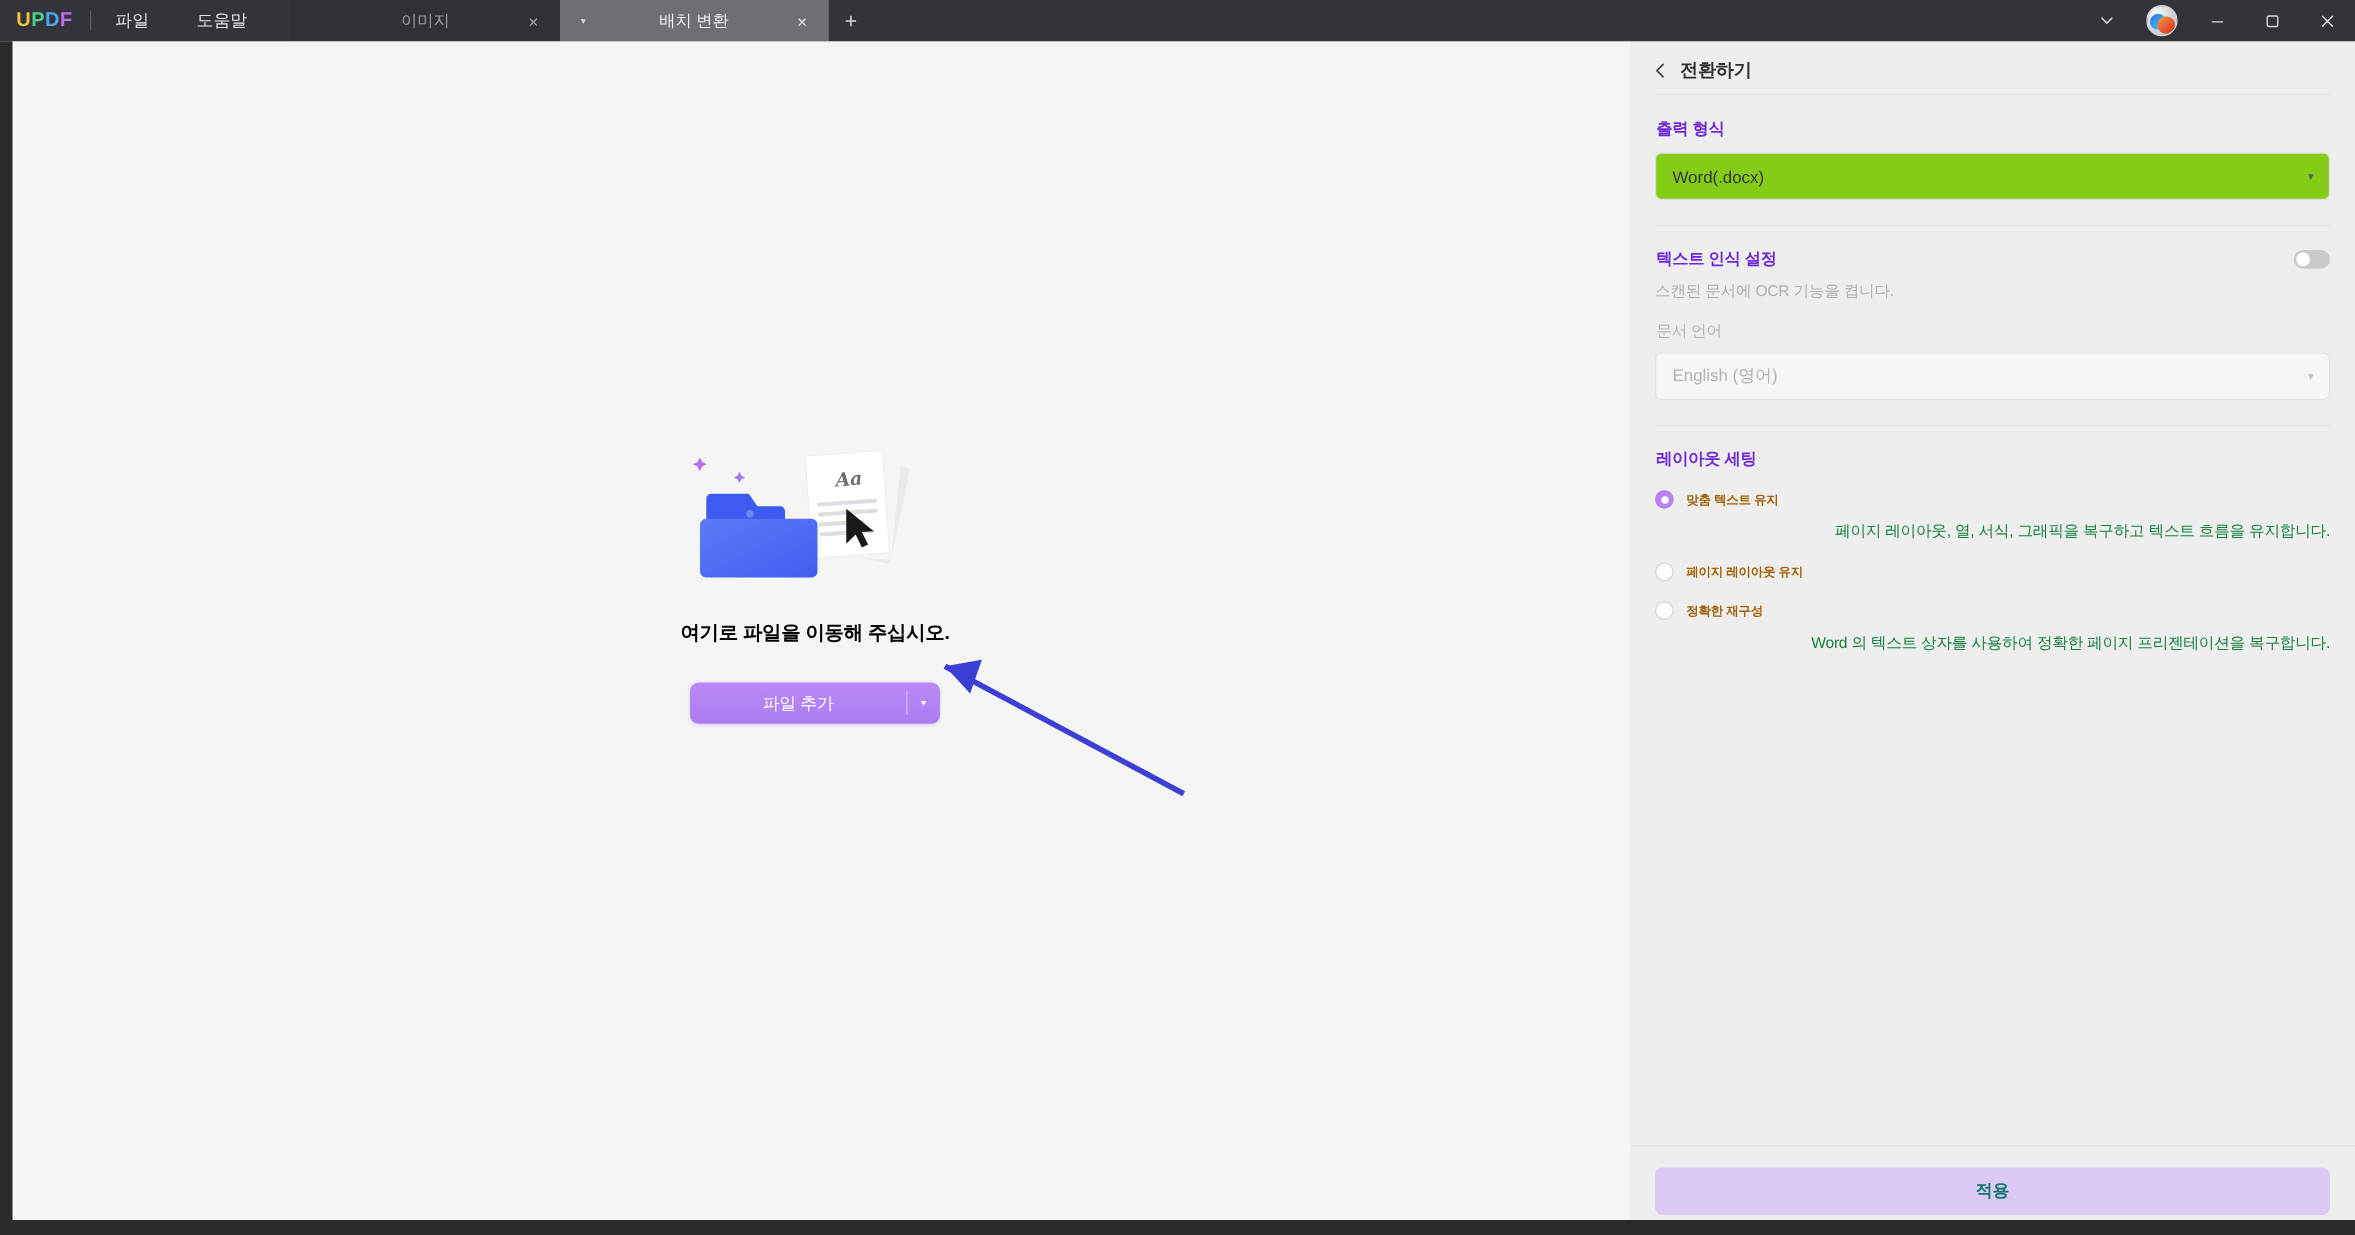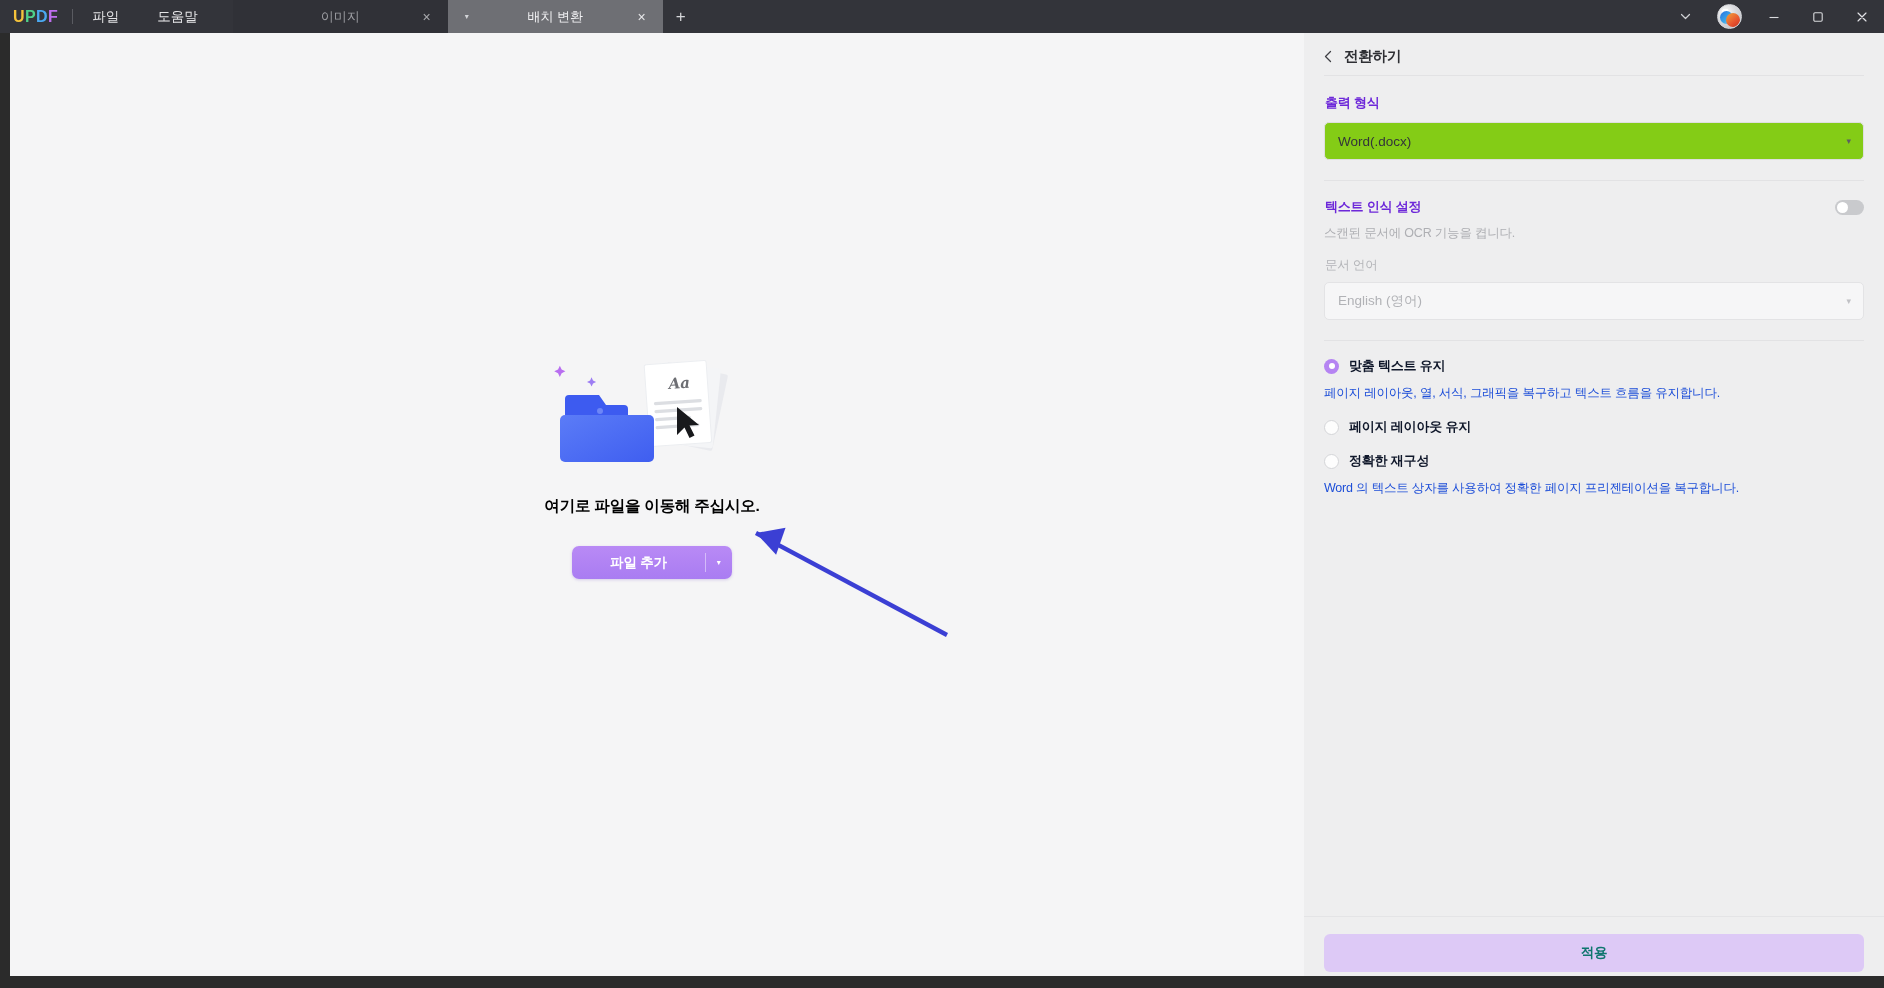--- a/index.html
+++ b/index.html
@@ -107,22 +107,22 @@
     margin-top: 18px; font-size: 15.5px; color: #000000; font-weight: 600;
     letter-spacing: -.2px;
   }
   .addfile-wrap {
     margin-top: 29px; display: flex; align-items: stretch;
     border-radius: 7px; overflow: hidden;
     background: linear-gradient(180deg, #b98af5 0%, #a97cf2 100%);
     box-shadow: 0 1px 3px rgba(120,80,200,.25);
   }
   .addfile-main {
-    padding: 0 38px; height: 33px; display: flex; align-items: center;
-    color: #ffffff; font-size: 13.5px; font-weight: 700; letter-spacing: -.2px;
+    padding: 0 58px; height: 33px; display: flex; align-items: center;
+    color: #ffffff; font-size: 13.5px; font-weight: 400; letter-spacing: -.2px;
   }
   .addfile-div { width: 1px; background: rgba(255,255,255,.45); margin: 7px 0; }
   .addfile-caret {
     width: 26px; display: flex; align-items: center; justify-content: center;
     color: #ffffff; font-size: 8px;
   }
 
   
   .annot-arrow { position: absolute; left: 700px; top: 470px; pointer-events: none; }
 
@@ -180,23 +180,23 @@
     position: relative;
   }
   .radio.checked {
     border: none;
     background: #b584f2;
   }
   .radio.checked::after {
     content: ""; position: absolute; left: 50%; top: 50%;
     width: 6px; height: 6px; margin: -3px 0 0 -3px; border-radius: 50%; background: #ffffff;
   }
-  .radio-label { font-size: 13px; color: #0f172a; font-weight: 600; letter-spacing: -.2px; }
+  .radio-label { font-size: 10px; color: #a16207; font-weight: 600; letter-spacing: -.2px; }
   .radio-desc {
-    font-size: 12.5px; color: #1d4ed8; line-height: 1.45; margin-top: 9px; letter-spacing: -.2px;
+    font-size: 12.5px; color: #15803d; line-height: 1.45; margin-top: 9px; letter-spacing: -.2px; text-align: right;
   }
 
   .panel-foot {
     height: 72px; border-top: 1px solid #e4e4e6;
     display: flex; align-items: center; justify-content: center;
     padding: 0 20px;
   }
   .apply-btn {
     width: 100%; height: 38px; border-radius: 6px;
     background: #ddc9f6; color: #0f766e; font-size: 13.5px; font-weight: 600;
@@ -364,20 +364,21 @@
         <div class="help-text">스캔된 문서에 OCR 기능을 켭니다.</div>
 
         <div class="sec-label dim">문서 언어</div>
         <div class="select disabled">
           <span>English (영어)</span>
           <span class="sel-caret">▾</span>
         </div>
 
         <div class="hr" style="margin-top:20px;"></div>
 
+        <div class="sec-label" style="margin-top:17px;margin-bottom:0;">레이아웃 세팅</div>
 
         <div class="radio-row">
           <span class="radio checked"></span>
           <span class="radio-label">맞춤 텍스트 유지</span>
         </div>
         <div class="radio-desc">페이지 레이아웃, 열, 서식, 그래픽을 복구하고 텍스트 흐름을 유지합니다.</div>
 
         <div class="radio-row">
           <span class="radio"></span>
           <span class="radio-label">페이지 레이아웃 유지</span>

